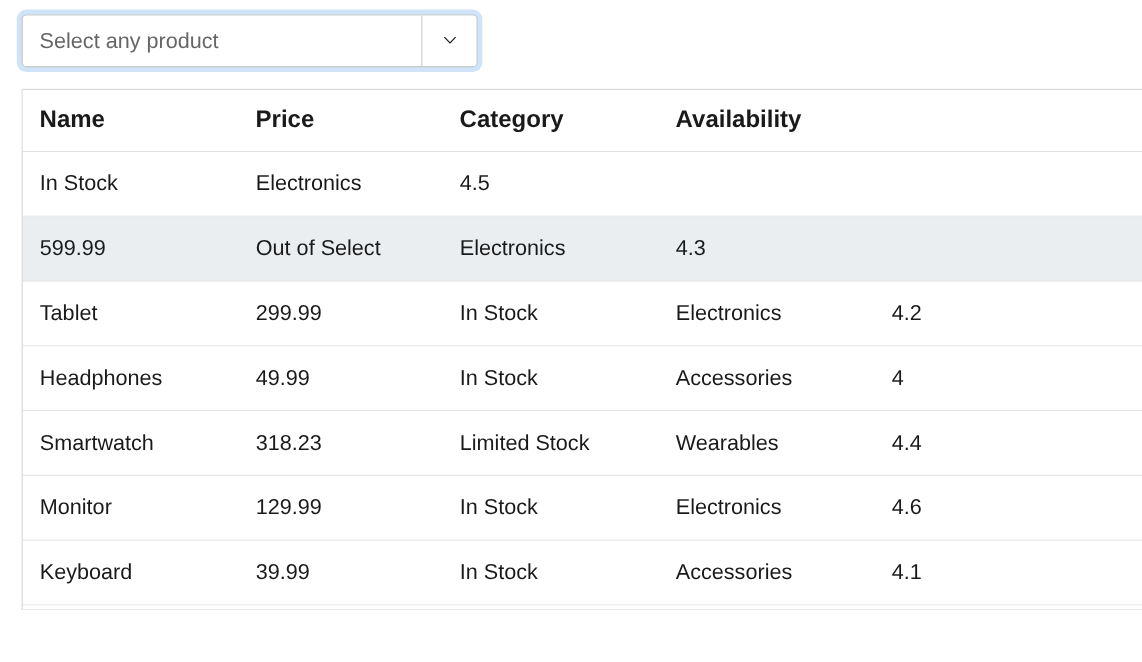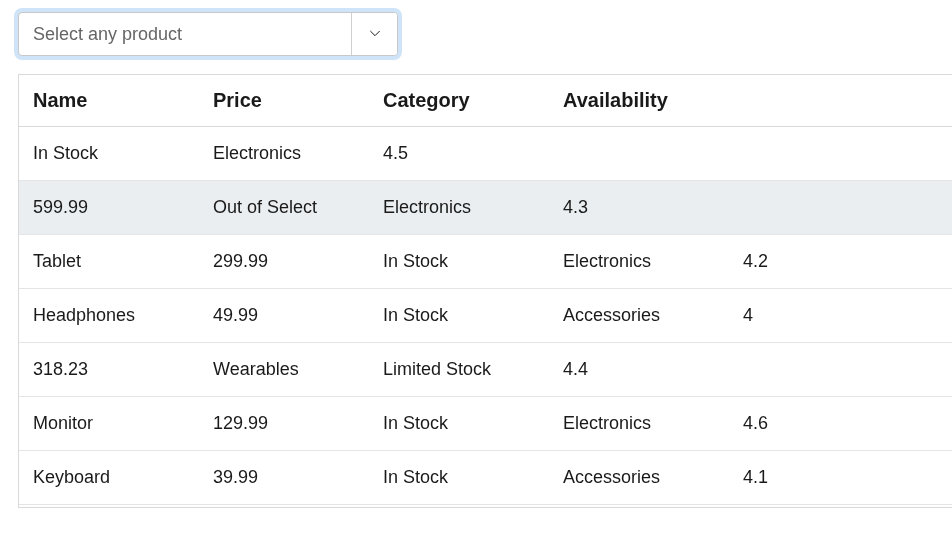--- a/index.html
+++ b/index.html
@@ -126,23 +126,24 @@
         <div>4.2</div>
       </div>
       <div class="grid-row">
         <div>Headphones</div>
         <div>49.99</div>
         <div>In Stock</div>
         <div>Accessories</div>
         <div>4</div>
       </div>
       <div class="grid-row">
+        <div>Smartwatch</div>
         <div>318.23</div>
+        <div>Limited Stock</div>
         <div>Wearables</div>
-        <div>Limited Stock</div>
         <div>4.4</div>
       </div>
       <div class="grid-row">
         <div>Monitor</div>
         <div>129.99</div>
         <div>In Stock</div>
         <div>Electronics</div>
         <div>4.6</div>
       </div>
       <div class="grid-row">

